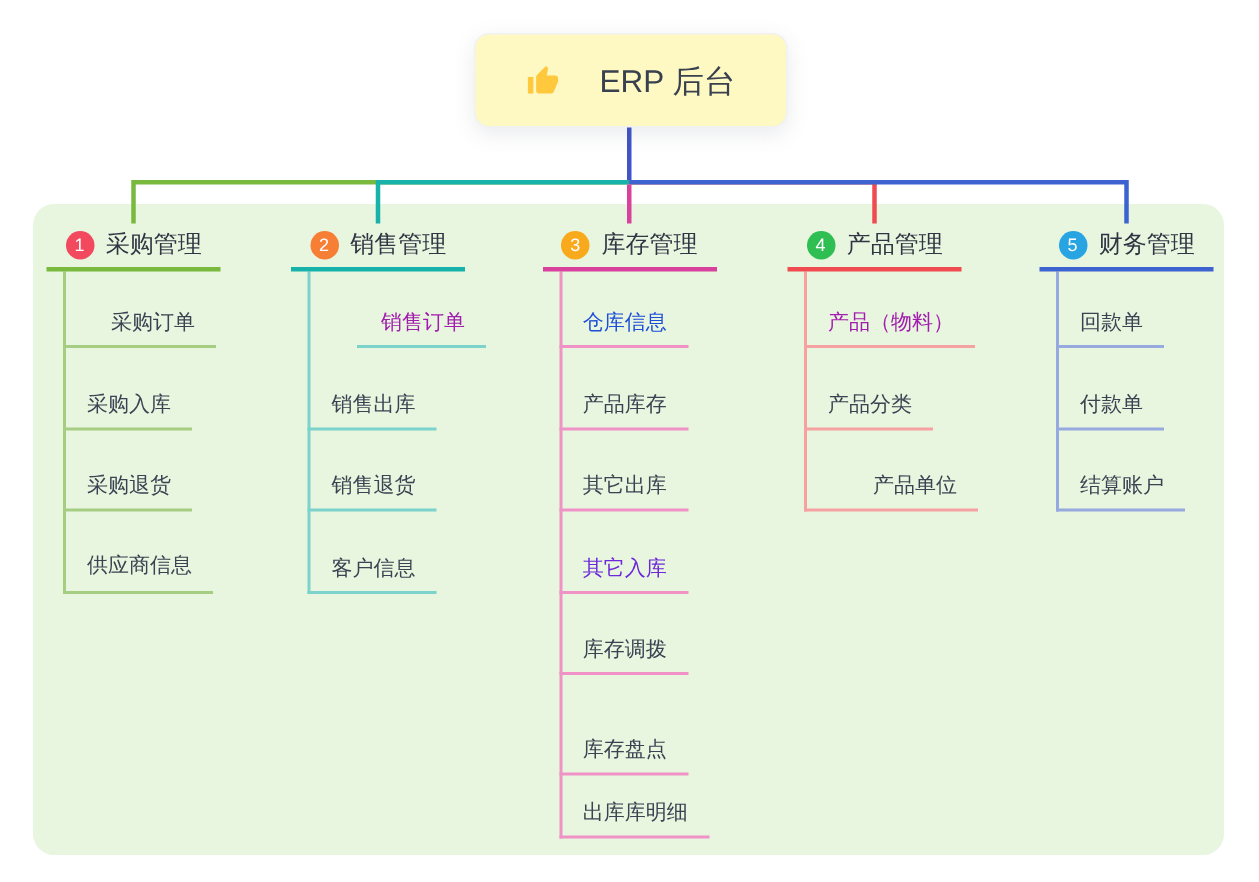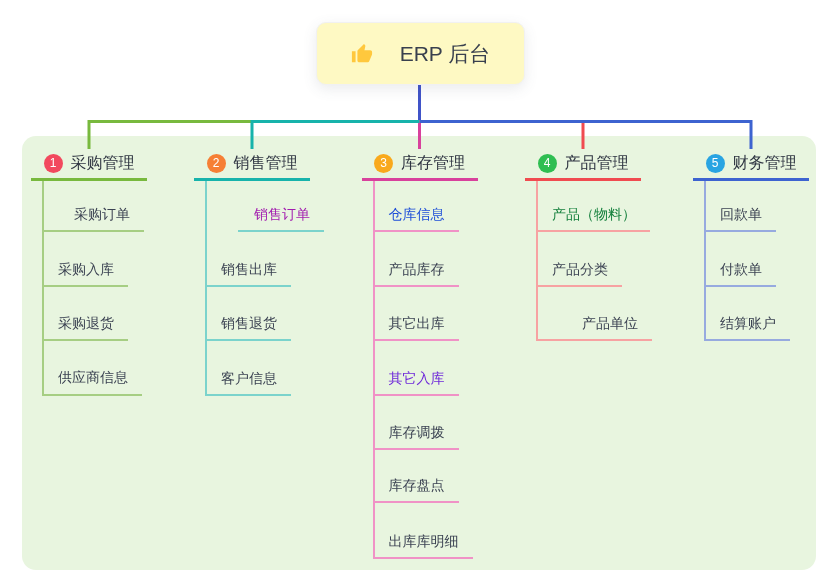--- a/index.html
+++ b/index.html
@@ -121,37 +121,37 @@
   </div>
 
   <div class="child" style="left: 372.5px; top: 365.5px; border-bottom-color: rgb(240, 146, 198); color: #6d28d9;">
     <span class="child-label">其它入库</span>
   </div>
 
   <div class="child" style="left: 372.5px; top: 420px; border-bottom-color: rgb(240, 146, 198); color: rgb(59, 66, 82);">
     <span class="child-label">库存调拨</span>
   </div>
 
-  <div class="child" style="left: 372.5px; top: 473px; border-bottom-color: rgb(240, 146, 198); color: rgb(59, 66, 82);">
+  <div class="child" style="left: 372.5px; top: 487px; border-bottom-color: rgb(240, 146, 198); color: rgb(59, 66, 82);">
     <span class="child-label">库存盘点</span>
   </div>
 
   <div class="child" style="left: 372.5px; top: 529px; border-bottom-color: rgb(240, 146, 198); color: rgb(59, 66, 82);">
     <span class="child-label">出库库明细</span>
   </div>
 </div>
 
   <div class="branch">
     <div class="branch-title" style="left: 525px; top: 148px; width: 116px; border-bottom-color: rgb(240, 75, 80); color: rgb(47, 53, 66);">
       <span class="badge" style="background: rgb(47, 190, 82);">4</span>
       <span class="branch-label">产品管理</span>
     </div>
     <div class="child-rail" style="left: 536px; top: 181px; height: 160px; background: rgb(247, 162, 162);"></div>
 
-  <div class="child" style="left: 536px; top: 202px; border-bottom-color: rgb(247, 162, 162); color: #15803d;">
+  <div class="child" style="left: 536px; top: 202px; border-bottom-color: rgb(247, 162, 162); color: #a21caf;">
     <span class="child-label">产品（物料）</span>
   </div>
 
   <div class="child" style="left: 536px; top: 256.5px; border-bottom-color: rgb(247, 162, 162); color: rgb(59, 66, 82);">
     <span class="child-label">产品分类</span>
   </div>
 
   <div class="child" style="left: 536px; top: 311px; border-bottom-color: rgb(247, 162, 162); color: rgb(59, 66, 82); padding-left: 46px;">
     <span class="child-label">产品单位</span>
   </div>

